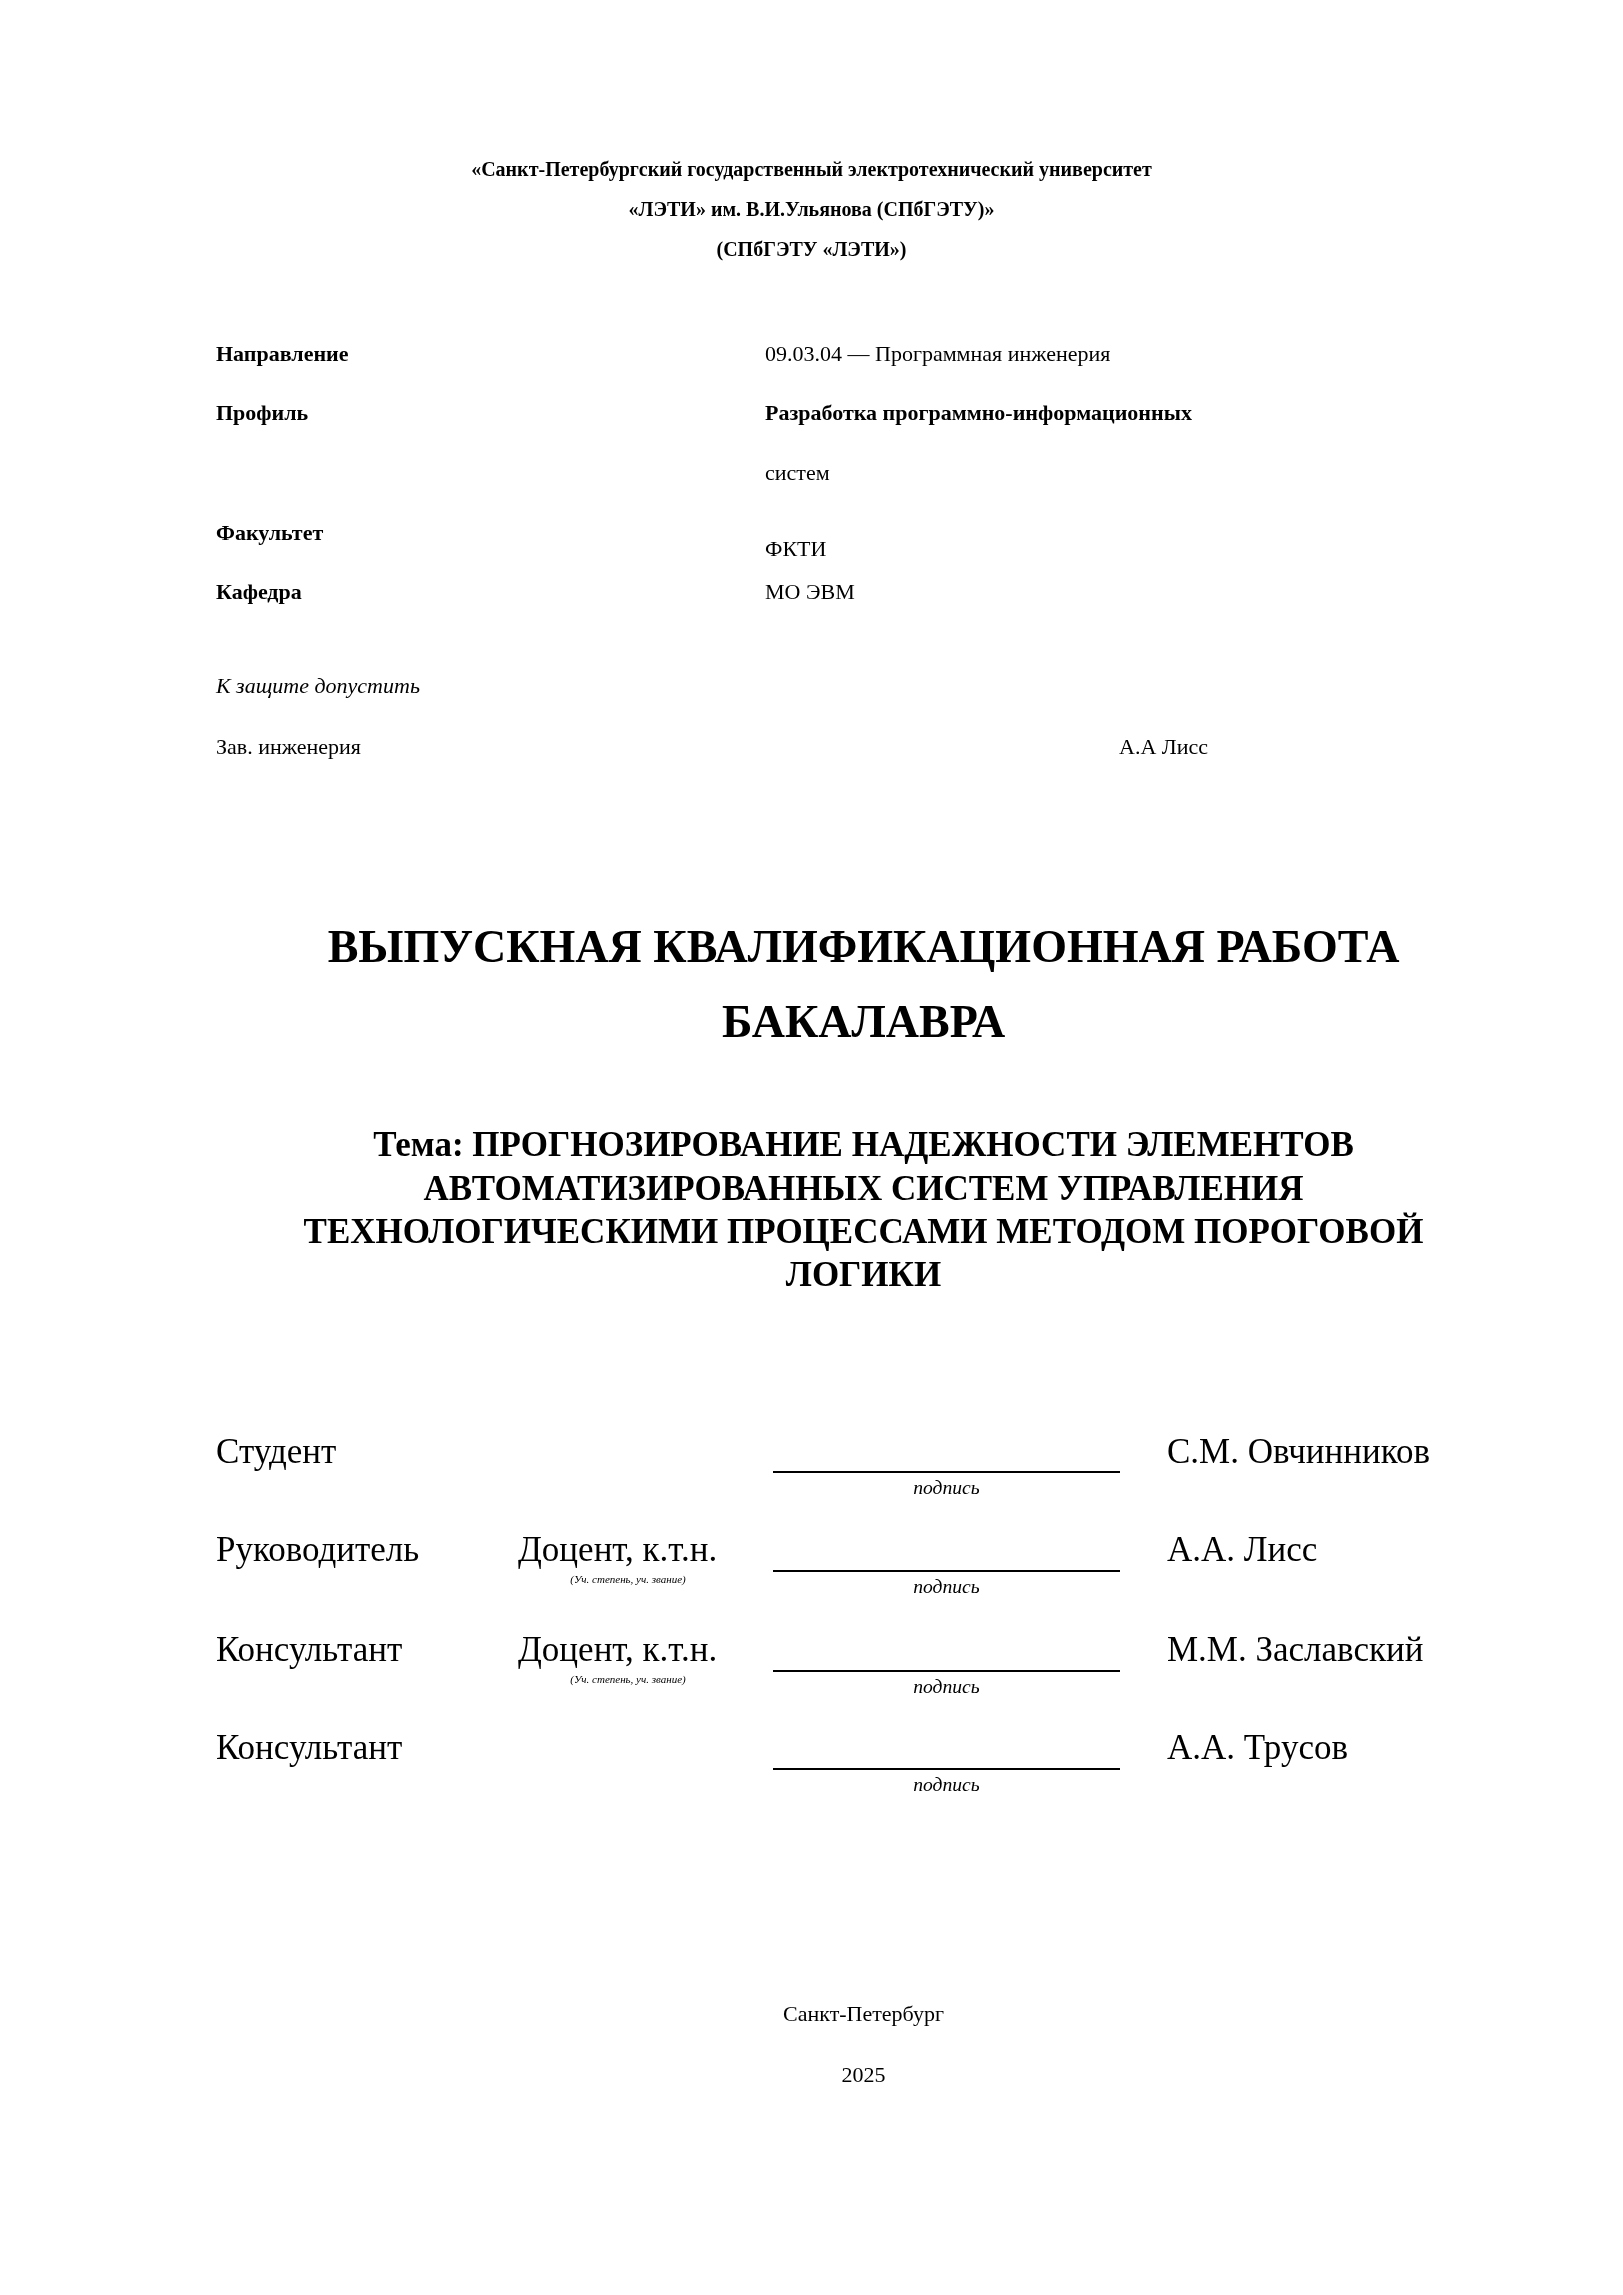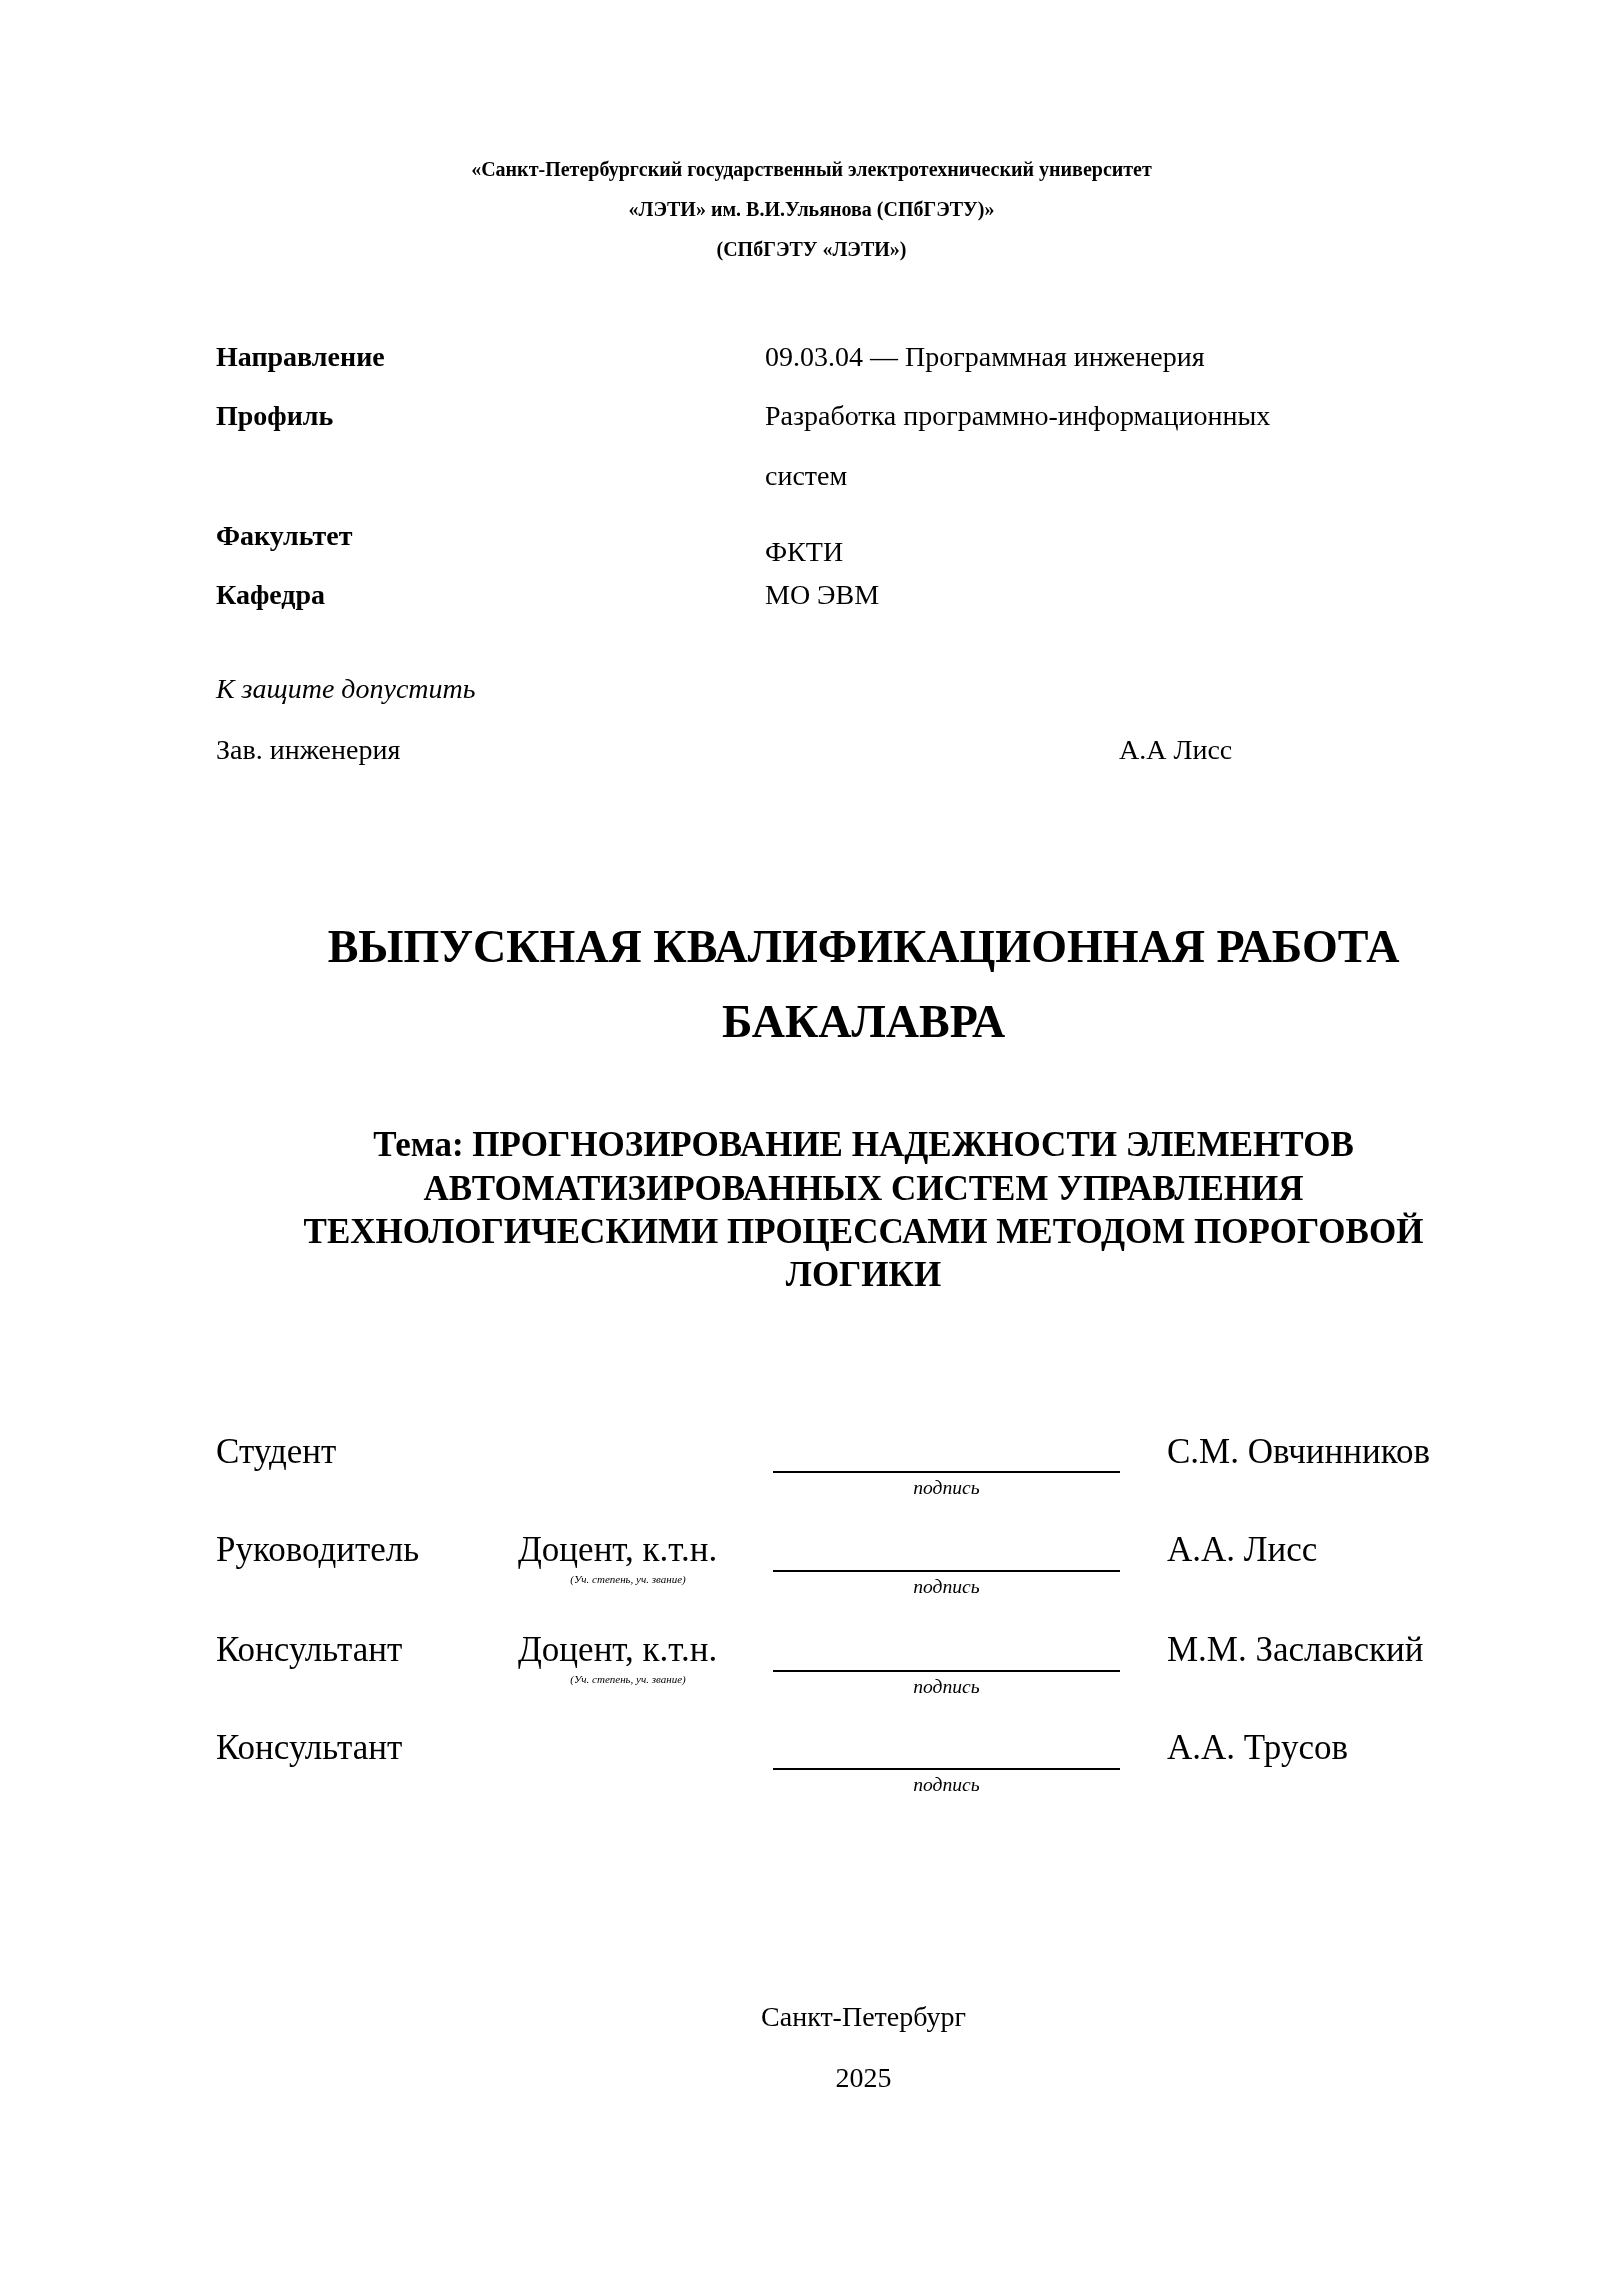--- a/index.html
+++ b/index.html
@@ -1,21 +1,21 @@
 <!DOCTYPE html>
 <html style="font-size:12.6px"><head>
 <meta charset="utf-8">
 <style>
   html, body { margin: 0; padding: 0; background: #ffffff; }
   body { width: 1623px; height: 2295px; position: relative; overflow: hidden;
          font-family: "Liberation Serif", "DejaVu Serif", serif; color: #000; }
   .abs { position: absolute; white-space: nowrap; }
   .center { left: 0; width: 1623px; text-align: center; }
   .hdr { font-weight: bold; font-size: 20px; line-height: 1; }
-  .fld { font-size: 28px; line-height: 1; }
+  .fld { font-size: 22px; line-height: 1; }
   .fld.b { font-weight: bold; }
   .title { font-weight: bold; font-size: 46px; line-height: 1; }
   .topic { font-weight: bold; font-size: 35px; line-height: 1; }
   .sig { font-size: 35px; line-height: 1; }
   .sig-line { position: absolute; height: 2.4px; background: #000; }
   .caption { font-style: italic; font-size: 19.6px; line-height: 1; }
   .caption-sm { font-style: italic; font-size: 11px; line-height: 1; }
 </style>
 </head>
 <body>
@@ -24,21 +24,21 @@
   <div class="abs center hdr" style="top:159px;">«Санкт-Петербургский государственный электротехнический университет</div>
   <div class="abs center hdr" style="top:199px;">«ЛЭТИ» им. В.И.Ульянова (СПбГЭТУ)»</div>
   <div class="abs center hdr" style="top:239px;">(СПбГЭТУ «ЛЭТИ»)</div>
 </div>
 
 <div>
   <div class="abs fld b" style="left:216px; top:343px;">Направление</div>
   <div class="abs fld" style="left:765px; top:343px;">09.03.04 — Программная инженерия</div>
 
   <div class="abs fld b" style="left:216px; top:402px;">Профиль</div>
-  <div class="abs fld" style="left:765px; top:402px;">Разработка программно-информационных</div>
+  <div class="abs fld" style="left:765px; top:402px;font-weight:bold;">Разработка программно-информационных</div>
   <div class="abs fld" style="left:765px; top:462px;">систем</div>
 
   <div class="abs fld b" style="left:216px; top:522px;">Факультет</div>
   <div class="abs fld" style="left:765px; top:522px;margin-top:16px;">ФКТИ</div>
 
   <div class="abs fld b" style="left:216px; top:581px;">Кафедра</div>
   <div class="abs fld" style="left:765px; top:581px;">МО ЭВМ</div>
 </div>
 
 <div>

